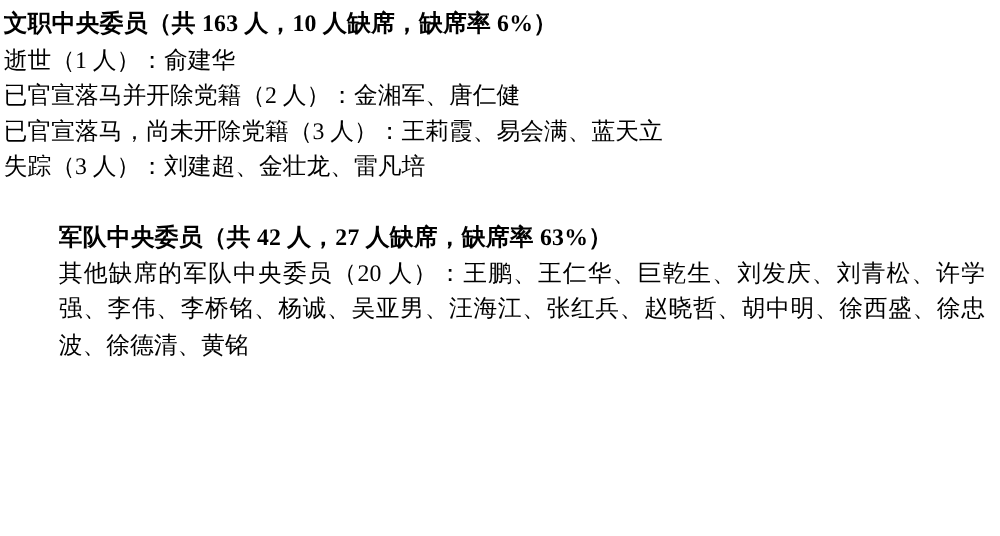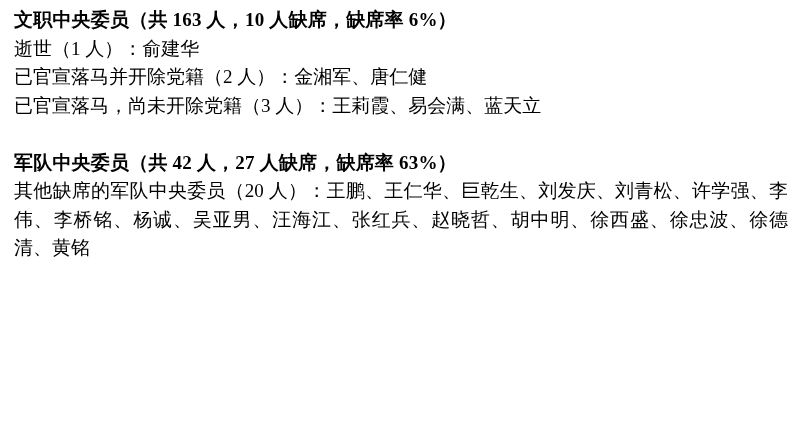--- a/index.html
+++ b/index.html
@@ -4,21 +4,21 @@
 <style>
   html, body {
     margin: 0;
     padding: 0;
     background: #ffffff;
   }
   .page {
     box-sizing: border-box;
     width: 800px;
     height: 429px;
-    padding: 6px 12px 0 14px;
+    padding: 6px 12px 0 3px;
     background: #ffffff;
     color: #000000;
     font-family: "Liberation Serif", "DejaVu Serif", serif;
     font-size: 19px;
     line-height: 28.5px;
     overflow: hidden;
   }
   .section-title {
     margin: 0;
     font-size: 19px;
@@ -30,36 +30,38 @@
     text-align: justify;
     word-break: normal;
     line-break: strict;
   }
   .entry-label {
     text-decoration-thickness: 1px;
     text-underline-offset: 4px;
   }
   .section + .section {
     margin-top: 28.5px;
+    margin-left: 44px;
   }
 </style>
 </head>
 <body>
 
 <div class="page">
 
   <div class="section">
     <h2 class="section-title">文职中央委员（共 163 人，10 人缺席，缺席率 6%）</h2>
 
     <p class="entry"><span class="entry-label">逝世（1 人）</span><span class="entry-colon">：</span><span class="entry-names">俞建华</span></p>
 
     <p class="entry"><span class="entry-label">已官宣落马并开除党籍（2 人）</span><span class="entry-colon">：</span><span class="entry-names">金湘军、唐仁健</span></p>
 
     <p class="entry"><span class="entry-label">已官宣落马，尚未开除党籍（3 人）</span><span class="entry-colon">：</span><span class="entry-names">王莉霞、易会满、蓝天立</span></p>
 
+    <p class="entry"><span class="entry-label">失踪（3 人）</span><span class="entry-colon">：</span><span class="entry-names">刘建超、金壮龙、雷凡培</span></p>
 
   </div>
 
   <div class="section">
     <h2 class="section-title">军队中央委员（共 42 人，27 人缺席，缺席率 63%）</h2>
 
 
 
     <p class="entry"><span class="entry-label">其他缺席的军队中央委员（20 人）</span><span class="entry-colon">：</span><span class="entry-names">王鹏、王仁华、巨乾生、刘发庆、刘青松、许学强、李伟、李桥铭、杨诚、吴亚男、汪海江、张红兵、赵晓哲、胡中明、徐西盛、徐忠波、徐德清、黄铭</span></p>
   </div>

